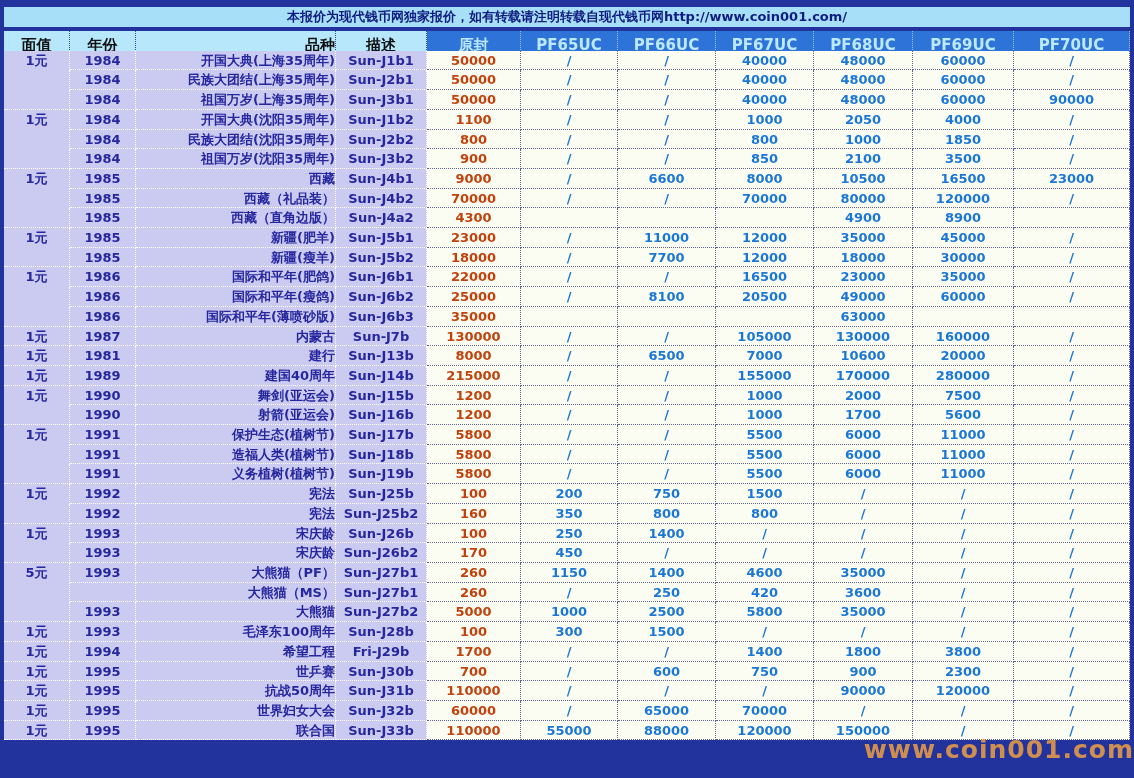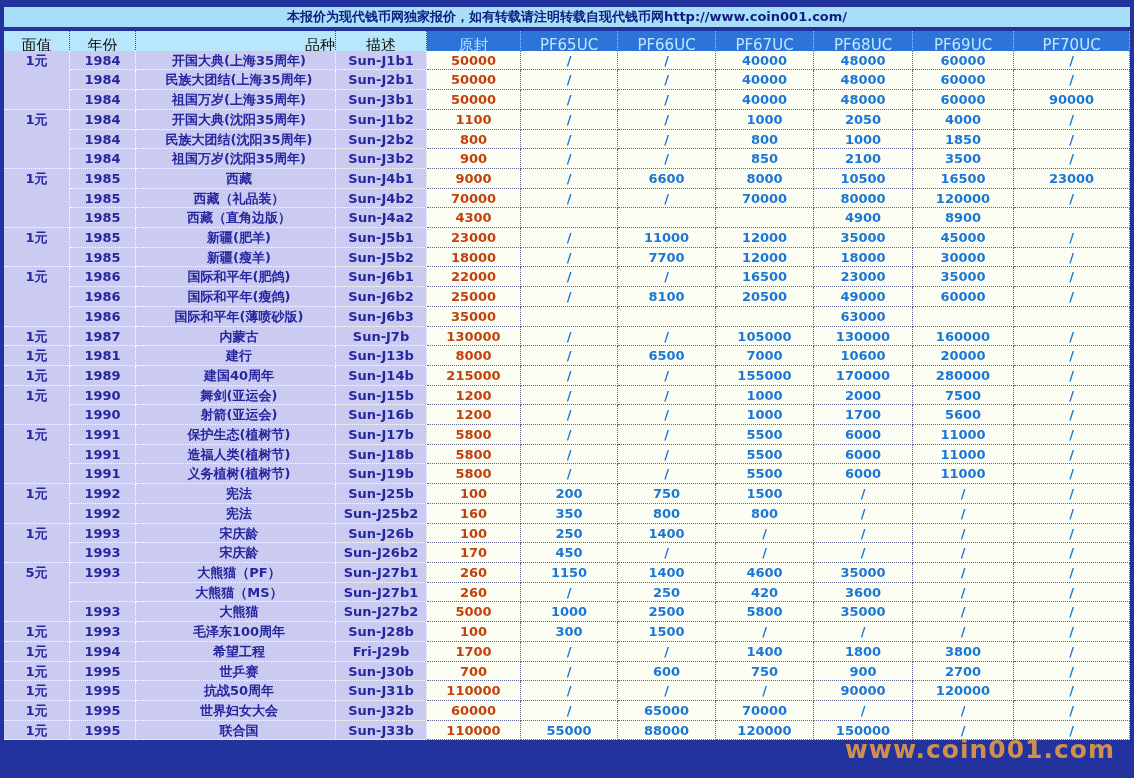--- a/index.html
+++ b/index.html
@@ -34,21 +34,21 @@
 
   .grid{
     display:grid;
     grid-template-columns:66px 66px 200px 91px 94px 97px 98px 98px 99px 101px 116px;
     grid-auto-rows:19.714px;
     width:1126px;
     background:#fcfdf2;
   }
   .grid .hdr{
     height:29px;line-height:29px;
-    font-size:15px;font-weight:normal;
+    font-size:15px;font-weight:bold;
     text-align:center;
     white-space:nowrap;overflow:hidden;
   }
   .hdr-light{
     background:#b7e7fb;color:#111111;
     border-right:1px dotted #3c4a8c;
     border-bottom:1px solid #22339e;
   }
   .hdr-light.left{text-align:right;padding-left:8px;}
   .hdr-blue{
@@ -61,32 +61,32 @@
     font-size:13px;font-weight:bold;
     line-height:19.7px;
     text-align:center;
     white-space:nowrap;overflow:hidden;
   }
   .lab{
     background:#cbcbf1;color:#26269e;
     border-right:1px dotted #ffffff;
     border-bottom:1px dotted #ffffff;
   }
-  .lab.left{text-align:center;padding-left:7px;}
+  .lab.left{text-align:right;padding-left:7px;}
   .lab.no-b{border-bottom:1px dotted transparent;}
   .num{
     background:#fcfdf2;color:#1b77d6;
     border-right:1px dotted #5e6390;
     border-bottom:1px dotted #5e6390;
   }
   .num.yf{color:#c2410c;}
 
   .watermark{
     position:absolute;
-    top:735px;right:19px;
+    top:735px;right:0;
     font-size:25px;font-weight:bold;
     color:#f7a43e;opacity:.82;
     letter-spacing:1px;
     pointer-events:none;
   }
 </style>
 </head>
 <body>
 
 <div class="sheet">
@@ -129,19 +129,19 @@
       <div style="display: contents;"><div class="cell lab"></div><div class="cell lab">1991</div><div class="cell lab left">义务植树(植树节)</div><div class="cell lab">Sun-J19b</div><div class="cell num yf">5800</div><div class="cell num">/</div><div class="cell num">/</div><div class="cell num">5500</div><div class="cell num">6000</div><div class="cell num">11000</div><div class="cell num">/</div></div>
       <div style="display: contents;"><div class="cell lab no-b">1元</div><div class="cell lab">1992</div><div class="cell lab left">宪法</div><div class="cell lab">Sun-J25b</div><div class="cell num yf">100</div><div class="cell num">200</div><div class="cell num">750</div><div class="cell num">1500</div><div class="cell num">/</div><div class="cell num">/</div><div class="cell num">/</div></div>
       <div style="display: contents;"><div class="cell lab"></div><div class="cell lab">1992</div><div class="cell lab left">宪法</div><div class="cell lab">Sun-J25b2</div><div class="cell num yf">160</div><div class="cell num">350</div><div class="cell num">800</div><div class="cell num">800</div><div class="cell num">/</div><div class="cell num">/</div><div class="cell num">/</div></div>
       <div style="display: contents;"><div class="cell lab no-b">1元</div><div class="cell lab">1993</div><div class="cell lab left">宋庆龄</div><div class="cell lab">Sun-J26b</div><div class="cell num yf">100</div><div class="cell num">250</div><div class="cell num">1400</div><div class="cell num">/</div><div class="cell num">/</div><div class="cell num">/</div><div class="cell num">/</div></div>
       <div style="display: contents;"><div class="cell lab"></div><div class="cell lab">1993</div><div class="cell lab left">宋庆龄</div><div class="cell lab">Sun-J26b2</div><div class="cell num yf">170</div><div class="cell num">450</div><div class="cell num">/</div><div class="cell num">/</div><div class="cell num">/</div><div class="cell num">/</div><div class="cell num">/</div></div>
       <div style="display: contents;"><div class="cell lab no-b">5元</div><div class="cell lab">1993</div><div class="cell lab left">大熊猫（PF）</div><div class="cell lab">Sun-J27b1</div><div class="cell num yf">260</div><div class="cell num">1150</div><div class="cell num">1400</div><div class="cell num">4600</div><div class="cell num">35000</div><div class="cell num">/</div><div class="cell num">/</div></div>
       <div style="display: contents;"><div class="cell lab no-b"></div><div class="cell lab"></div><div class="cell lab left">大熊猫（MS）</div><div class="cell lab">Sun-J27b1</div><div class="cell num yf">260</div><div class="cell num">/</div><div class="cell num">250</div><div class="cell num">420</div><div class="cell num">3600</div><div class="cell num">/</div><div class="cell num">/</div></div>
       <div style="display: contents;"><div class="cell lab"></div><div class="cell lab">1993</div><div class="cell lab left">大熊猫</div><div class="cell lab">Sun-J27b2</div><div class="cell num yf">5000</div><div class="cell num">1000</div><div class="cell num">2500</div><div class="cell num">5800</div><div class="cell num">35000</div><div class="cell num">/</div><div class="cell num">/</div></div>
       <div style="display: contents;"><div class="cell lab">1元</div><div class="cell lab">1993</div><div class="cell lab left">毛泽东100周年</div><div class="cell lab">Sun-J28b</div><div class="cell num yf">100</div><div class="cell num">300</div><div class="cell num">1500</div><div class="cell num">/</div><div class="cell num">/</div><div class="cell num">/</div><div class="cell num">/</div></div>
       <div style="display: contents;"><div class="cell lab">1元</div><div class="cell lab">1994</div><div class="cell lab left">希望工程</div><div class="cell lab">Fri-J29b</div><div class="cell num yf">1700</div><div class="cell num">/</div><div class="cell num">/</div><div class="cell num">1400</div><div class="cell num">1800</div><div class="cell num">3800</div><div class="cell num">/</div></div>
-      <div style="display: contents;"><div class="cell lab">1元</div><div class="cell lab">1995</div><div class="cell lab left">世乒赛</div><div class="cell lab">Sun-J30b</div><div class="cell num yf">700</div><div class="cell num">/</div><div class="cell num">600</div><div class="cell num">750</div><div class="cell num">900</div><div class="cell num">2700</div><div class="cell num">/</div></div>
+      <div style="display: contents;"><div class="cell lab">1元</div><div class="cell lab">1995</div><div class="cell lab left">世乒赛</div><div class="cell lab">Sun-J30b</div><div class="cell num yf">700</div><div class="cell num">/</div><div class="cell num">600</div><div class="cell num">750</div><div class="cell num">900</div><div class="cell num">2300</div><div class="cell num">/</div></div>
       <div style="display: contents;"><div class="cell lab">1元</div><div class="cell lab">1995</div><div class="cell lab left">抗战50周年</div><div class="cell lab">Sun-J31b</div><div class="cell num yf">110000</div><div class="cell num">/</div><div class="cell num">/</div><div class="cell num">/</div><div class="cell num">90000</div><div class="cell num">120000</div><div class="cell num">/</div></div>
       <div style="display: contents;"><div class="cell lab">1元</div><div class="cell lab">1995</div><div class="cell lab left">世界妇女大会</div><div class="cell lab">Sun-J32b</div><div class="cell num yf">60000</div><div class="cell num">/</div><div class="cell num">65000</div><div class="cell num">70000</div><div class="cell num">/</div><div class="cell num">/</div><div class="cell num">/</div></div>
       <div style="display: contents;"><div class="cell lab">1元</div><div class="cell lab">1995</div><div class="cell lab left">联合国</div><div class="cell lab">Sun-J33b</div><div class="cell num yf">110000</div><div class="cell num">55000</div><div class="cell num">88000</div><div class="cell num">120000</div><div class="cell num">150000</div><div class="cell num">/</div><div class="cell num">/</div></div>
     </div>
   <div class="watermark">www.coin001.com</div>
 </div>
 
 </body></html>

